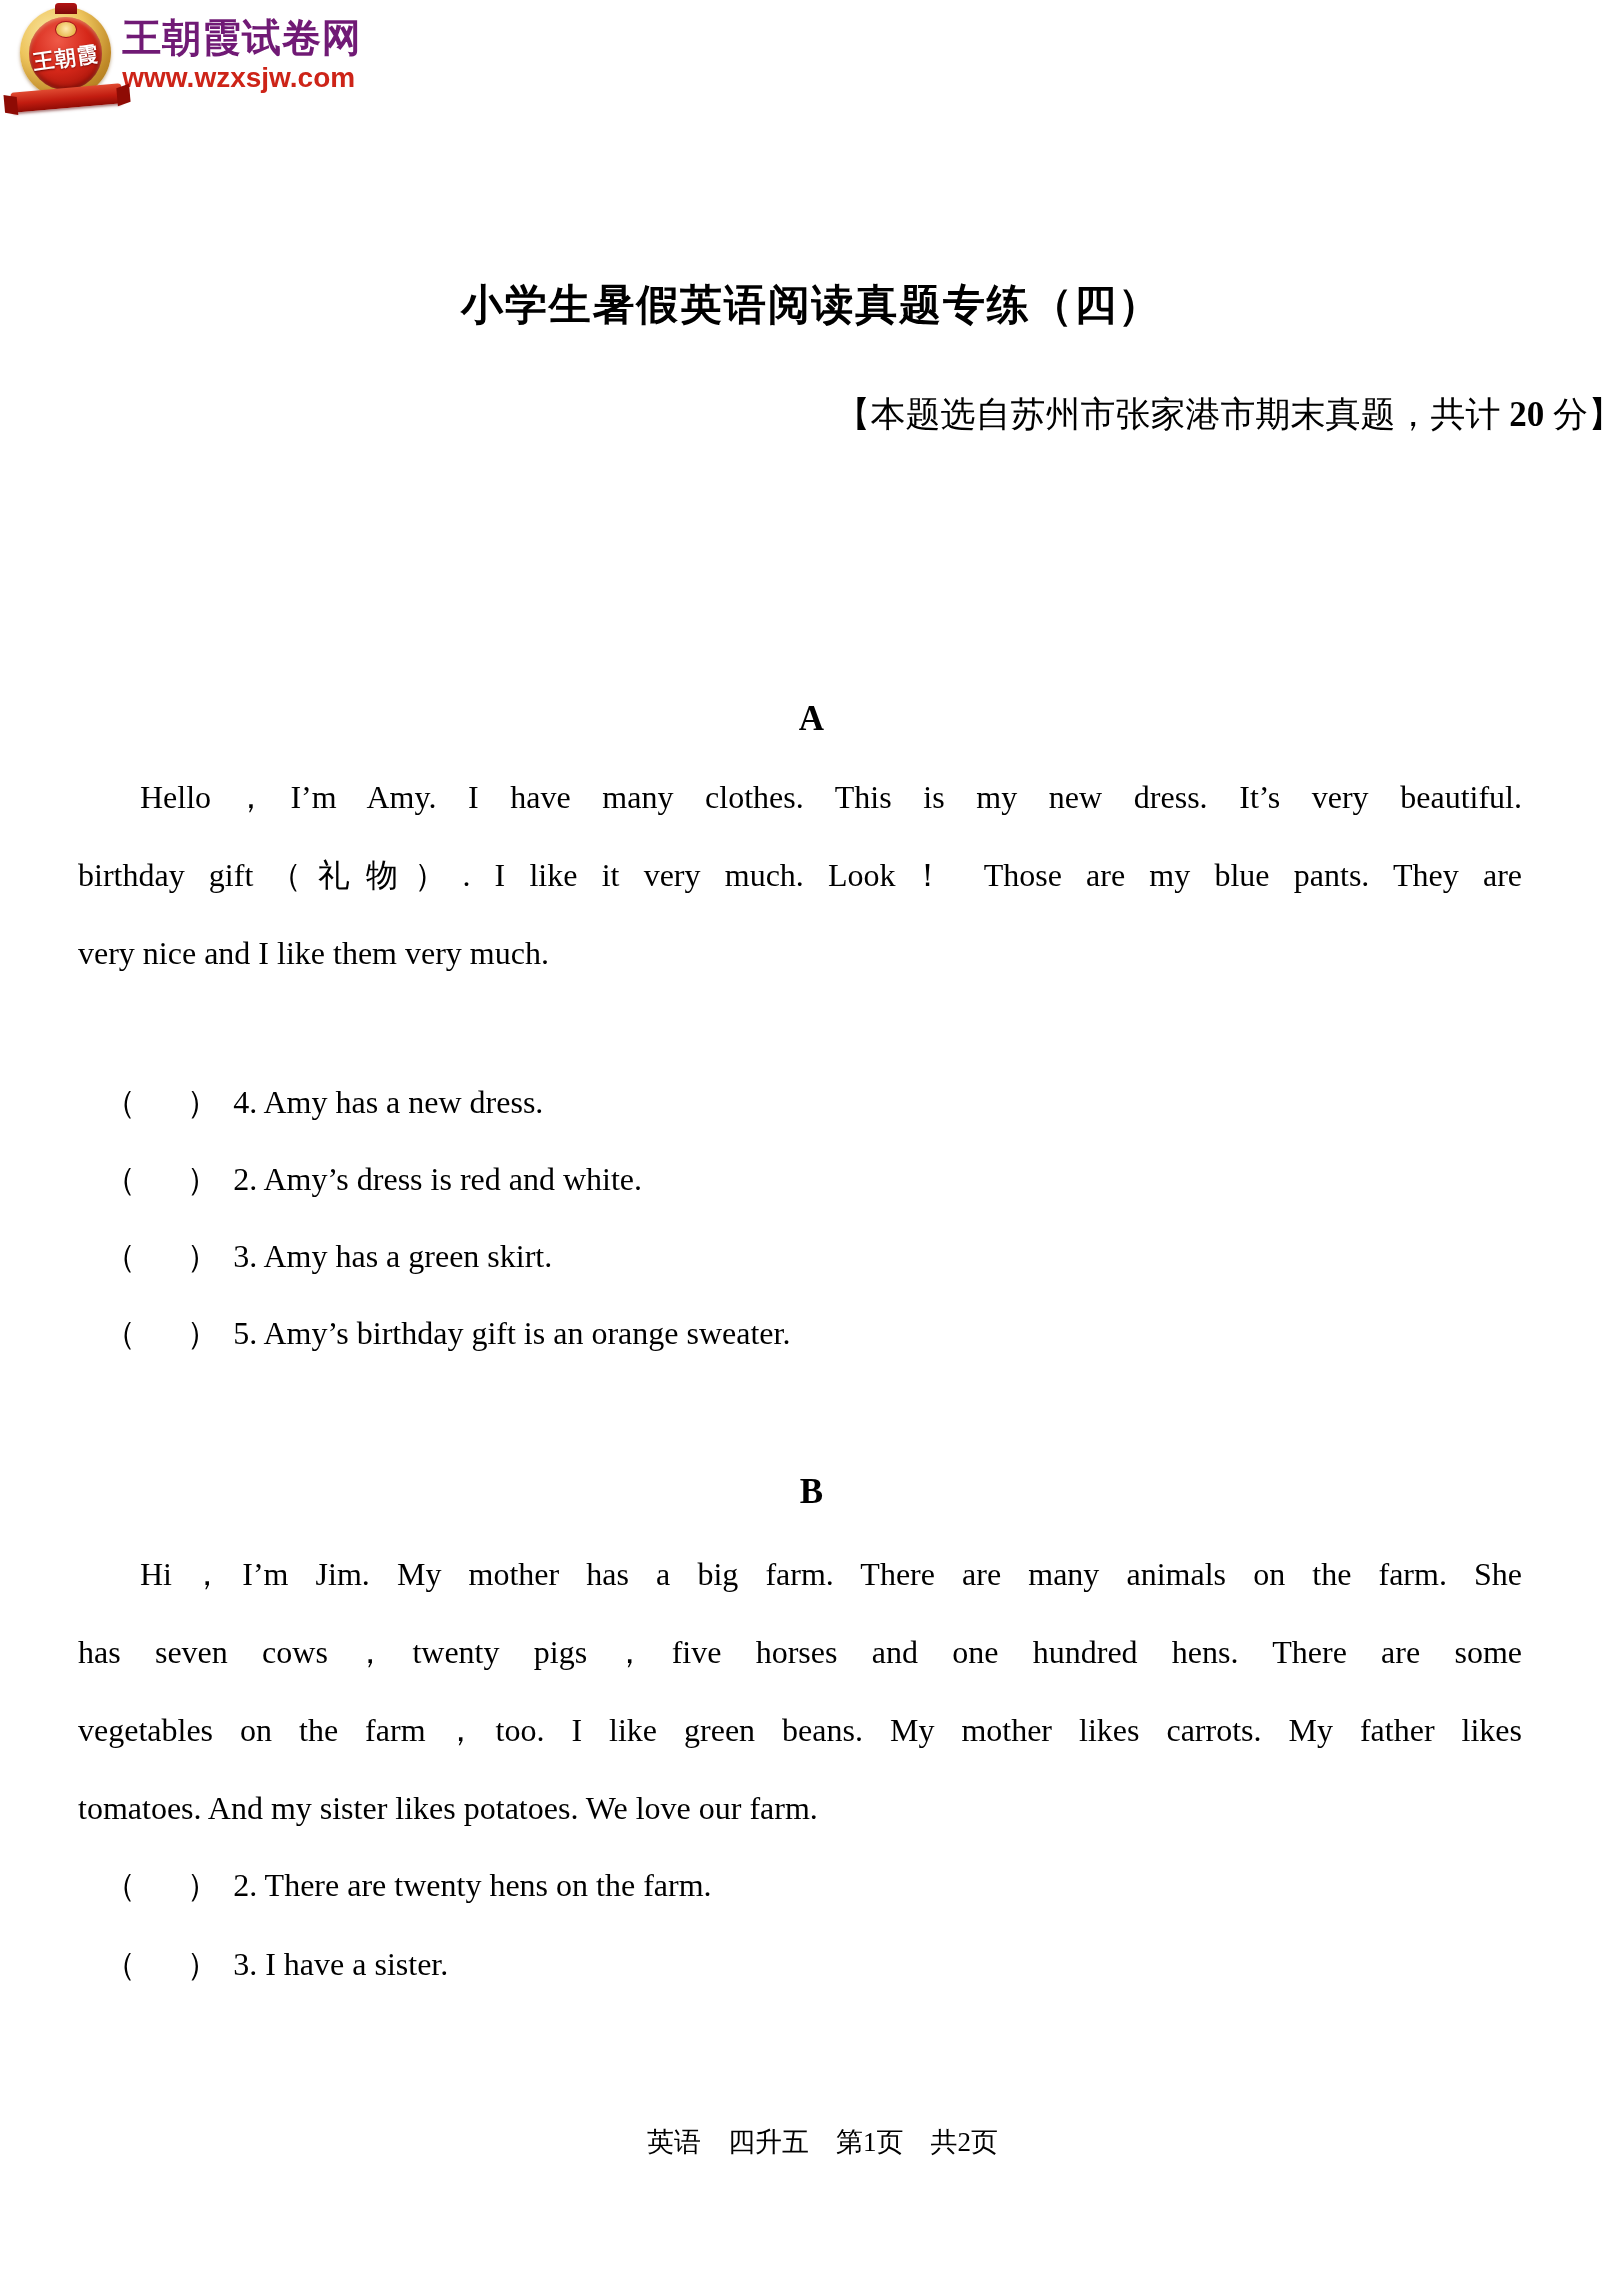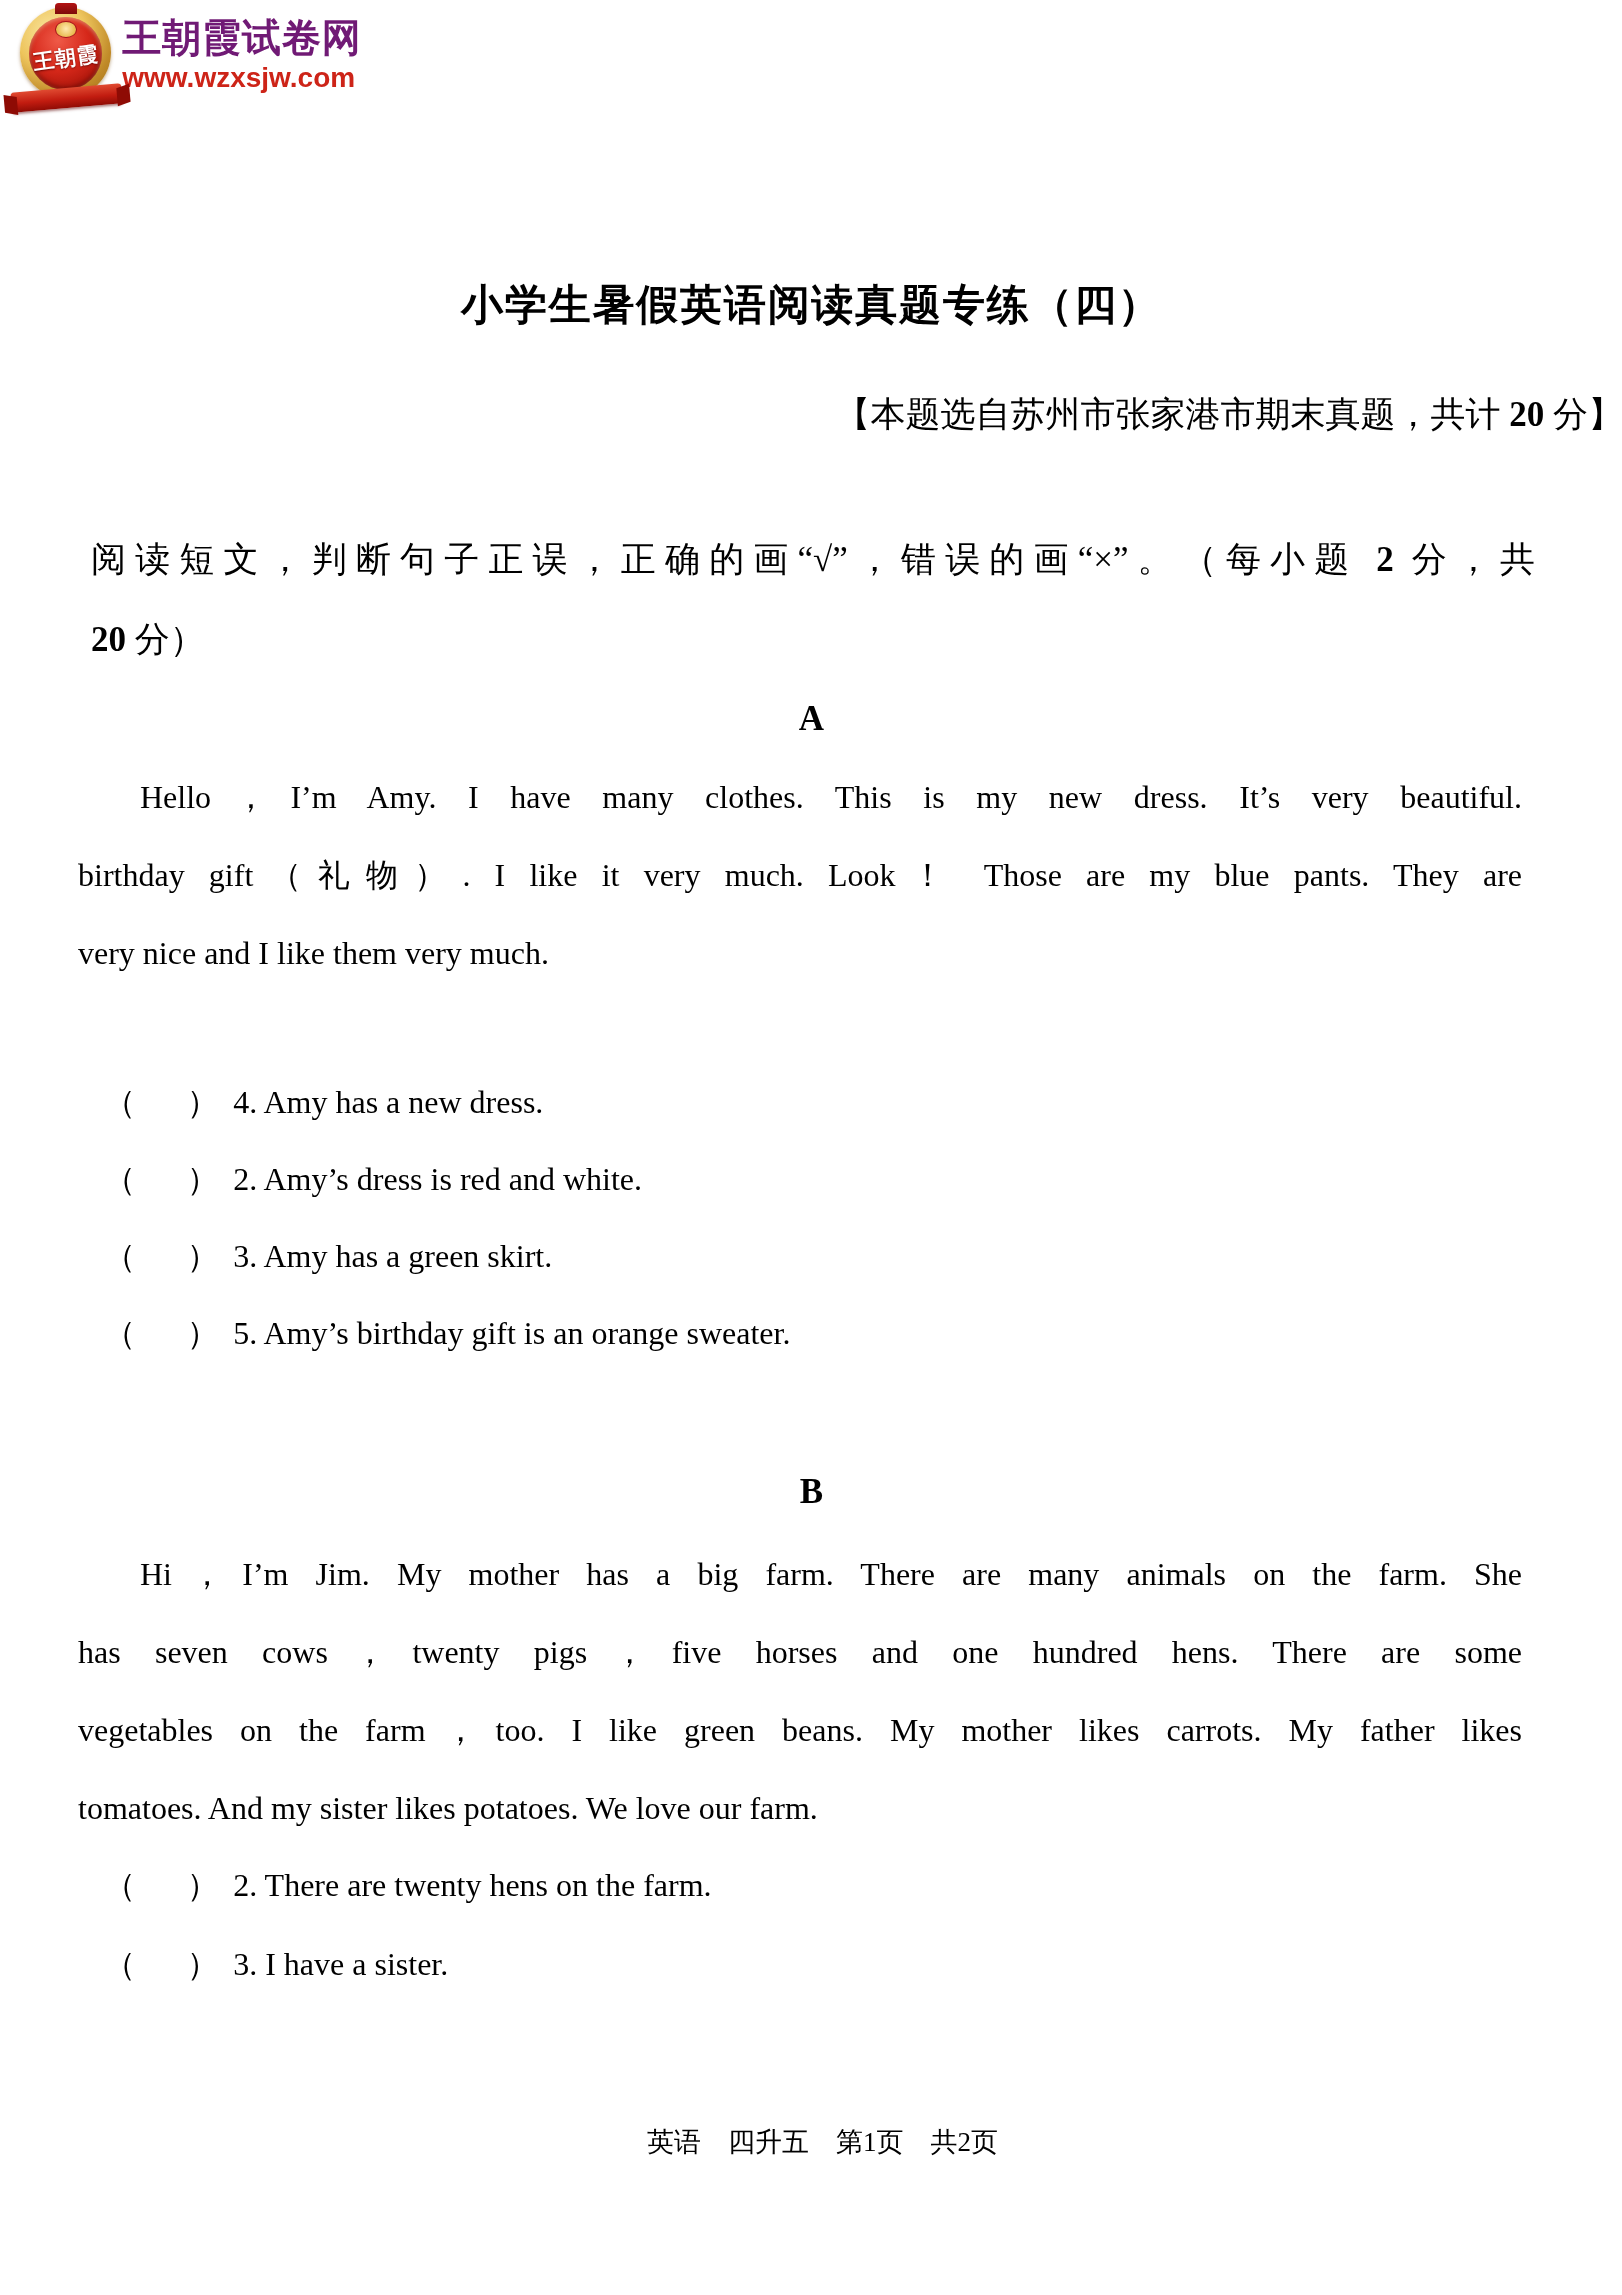--- a/index.html
+++ b/index.html
@@ -138,24 +138,20 @@
     </div>
     <div class="logo-text">
       <div class="site-name">王朝霞试卷网</div>
       <div class="site-url">www.wzxsjw.com</div>
     </div>
   </div>
 
   <h1 class="doc-title">小学生暑假英语阅读真题专练（四）</h1>
   <p class="doc-subtitle"><span>【本题选自苏州市张家港市期末真题，共计 </span><span class="num">20</span><span> 分】</span></p>
 
-  <div class="instruction">
-    <div class="iline"><span>阅读短文，判断句子正误，正确的画“√”，错误的画“×”。（每小题 </span><span class="num">2</span><span> 分，共</span></div>
-    <div class="iline last"><span class="num">20</span><span> 分）</span></div>
-  </div>
 
   <div class="section-label a">A</div>
 
   <div class="passage a">
     <div class="pline first">Hello，I’m Amy. I have many clothes. This is my new dress. It’s very beautiful.</div>
     <div class="pline">birthday gift（礼物）. I like it very much. Look！ Those are my blue pants. They are</div>
     <div class="pline last">very nice and I like them very much.</div>
   </div>
 
   <div class="questions a">

